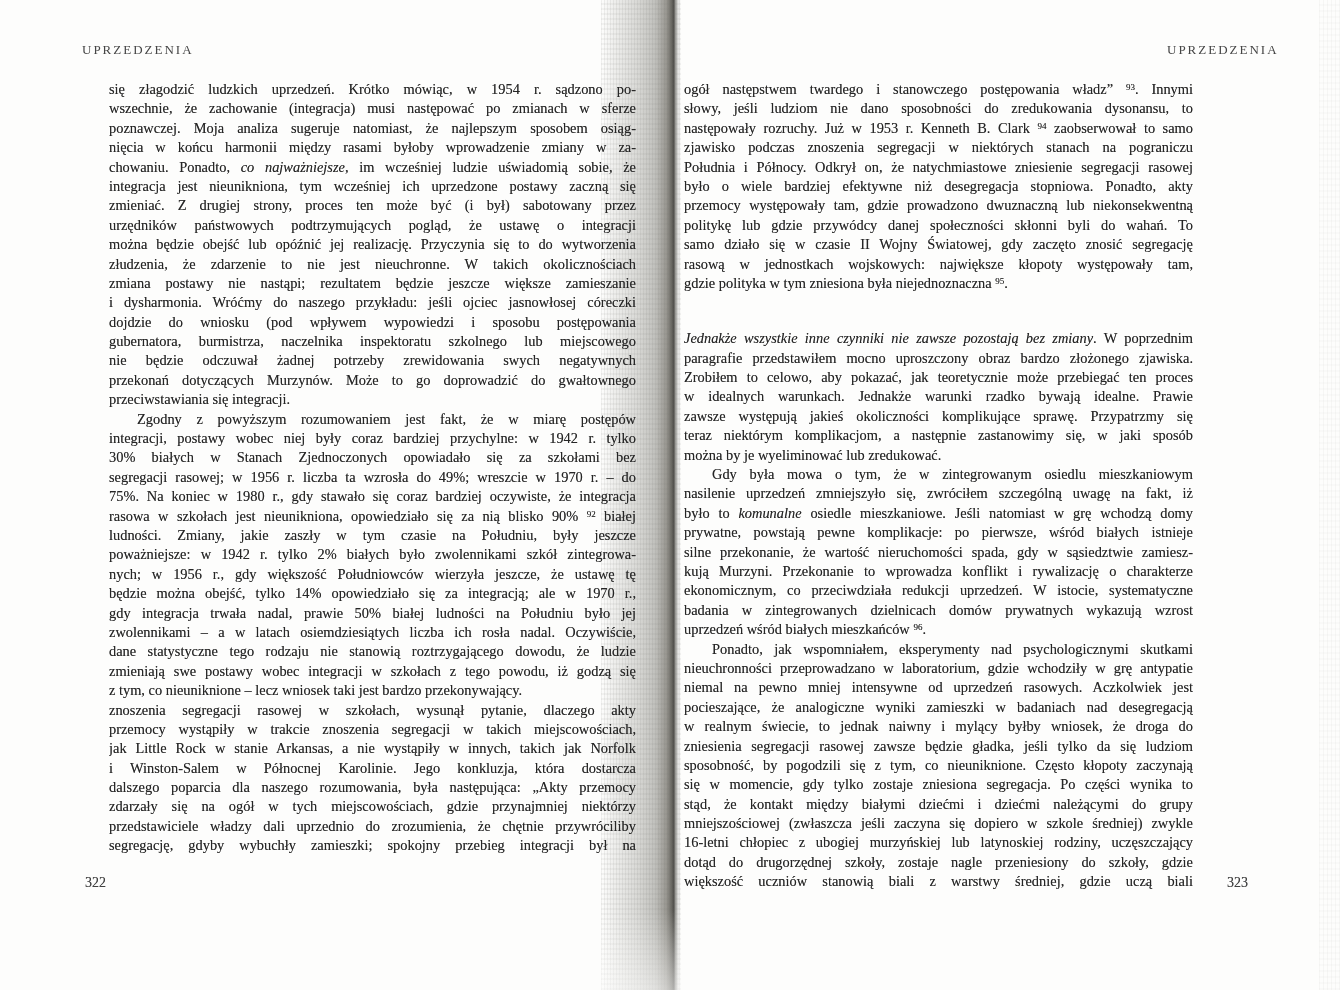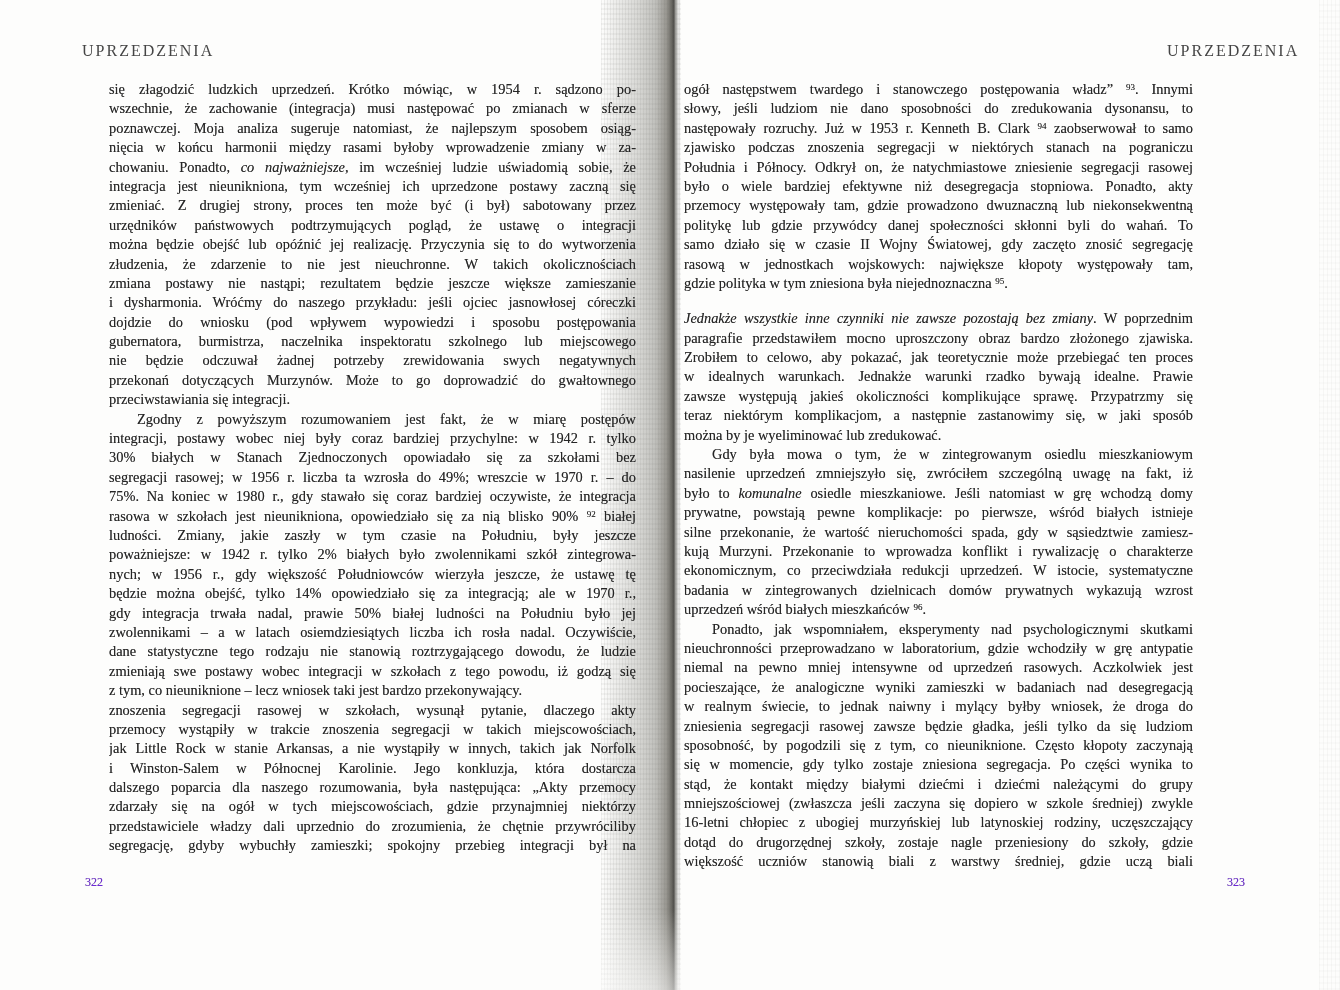--- a/index.html
+++ b/index.html
@@ -7,21 +7,21 @@
     width: 1340px; height: 990px;
     background: #fdfdfc;
     position: relative;
     overflow: hidden;
     font-family: "Liberation Serif", "DejaVu Serif", serif;
     color: #262626;
   }
   .running-header {
     position: absolute;
     top: 42px;
-    font-size: 16px;
+    font-size: 13px;
     letter-spacing: 2px;
     color: #454545;
   }
   .running-header.left  { left: 82px; }
   .running-header.right { left: 1167px; }
   .text-column {
     position: absolute;
     top: 80px;
     font-size: 14.4px;
     line-height: 19.4px;
@@ -30,32 +30,32 @@
   .text-column.left  { left: 109px; width: 527px; }
   .text-column.right { left: 684px; width: 509px; }
   .line {
     text-align: justify;
     text-align-last: justify;
     height: 19.4px;
     overflow: hidden;
   }
   .line.end    { text-align-last: left; }
   .line.indent { text-indent: 28px; }
-  .line.gap    { margin-top: 16px; }
+  .line.gap    { margin-top: 36px; }
   .line .it    { font-style: italic; }
   .line sup {
     font-size: 9px;
     vertical-align: 4px;
     line-height: 0;
   }
   .page-number {
     position: absolute;
     top: 875px;
-    font-size: 12px;
-    color: #6d28d9;
+    font-size: 14px;
+    color: #404040;
     text-shadow: 0 0 0.4px rgba(45,45,45,0.5);
   }
   .page-number.left  { left: 85px; }
   .page-number.right { left: 1179px; margin-left: 48px; }
   .spine-gutter {
     position: absolute;
     left: 601px; top: 0;
     width: 80px; height: 990px;
     background:
       repeating-linear-gradient(0deg, rgba(110,110,105,0.07) 0 2px, rgba(255,255,255,0) 2px 5px),

